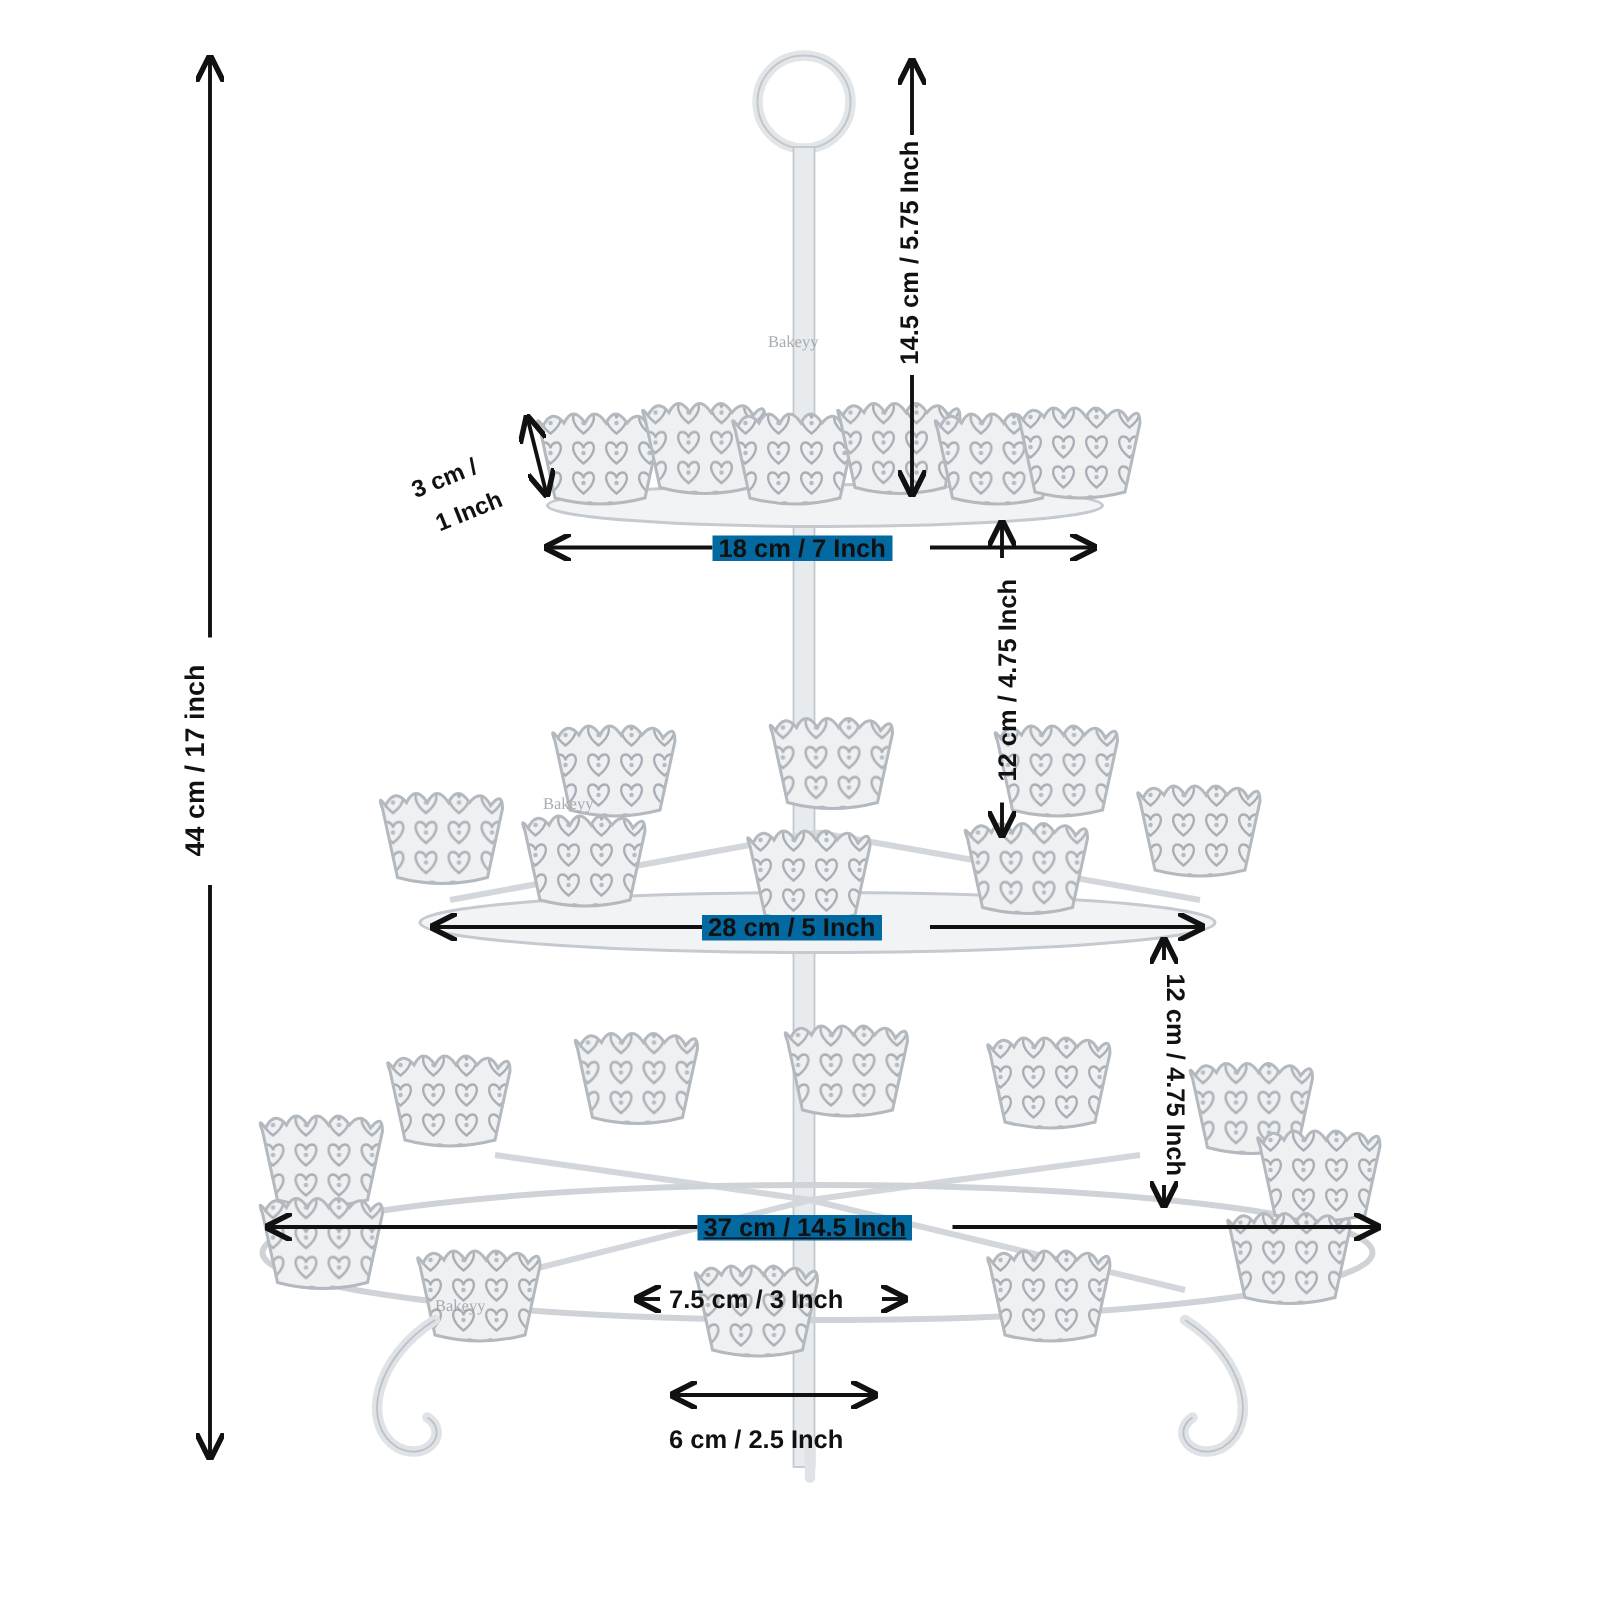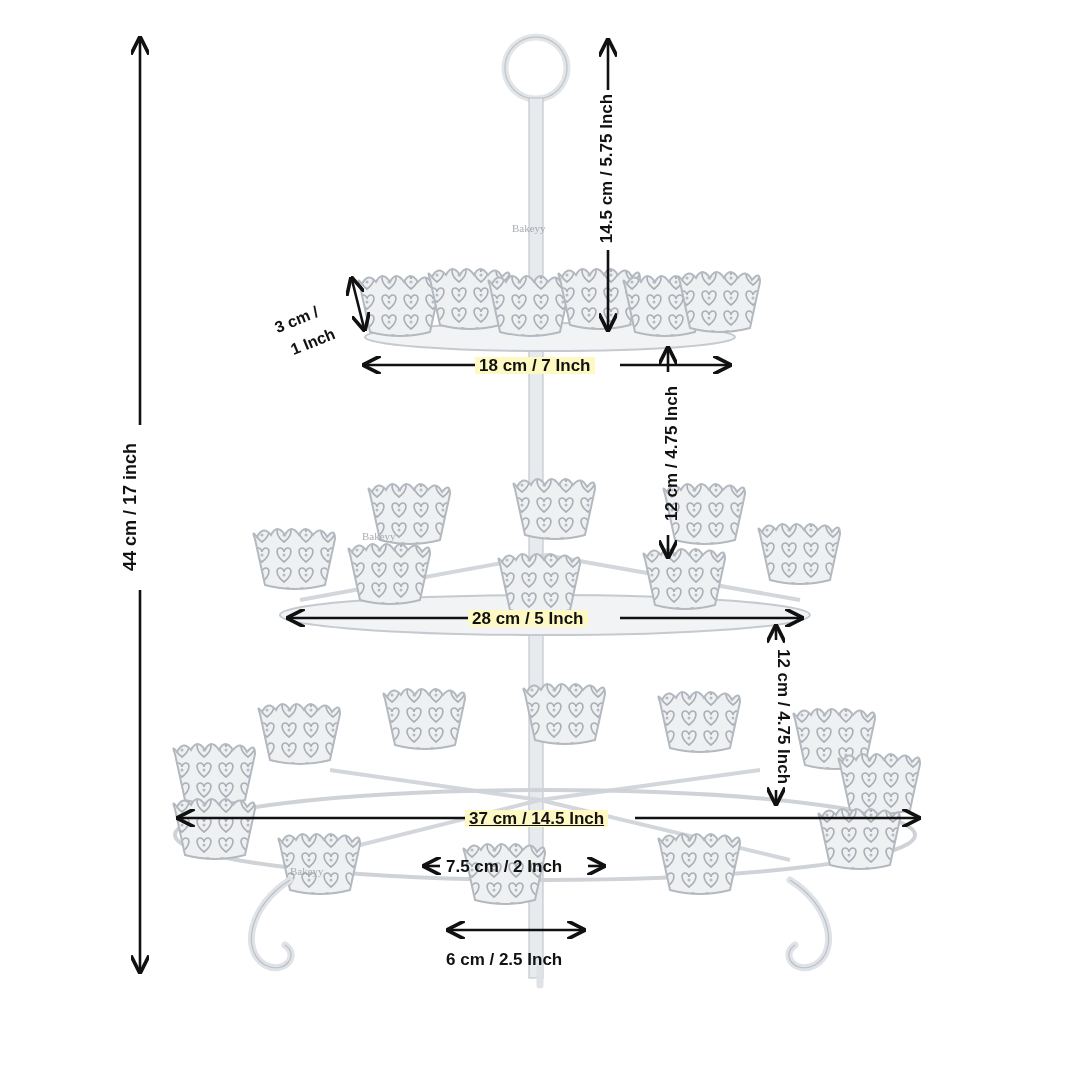--- a/index.html
+++ b/index.html
@@ -1,20 +1,20 @@
 <!DOCTYPE html>
 <html><head>
   <meta charset="utf-8">
   <style>
     html, body { margin: 0; padding: 0; background: #ffffff; }
     body { width: 1080px; height: 1080px; position: relative; overflow: hidden;
            font-family: "Liberation Sans", "DejaVu Sans", sans-serif; }
     #stage { position: absolute; left: 0; top: 0; width: 1080px; height: 784px; }
     .lbl { position: absolute; font-weight: 700; color: #111111; white-space: nowrap;
-           font-size: 17px; line-height: 1; background: #fef9c3; padding: 0 4px; }
+           font-size: 17px; line-height: 1; background: #0369a1; padding: 0 4px; }
     .lbl.nobg { background: transparent; }
     .vert { transform-origin: center center; }
     .watermark { position: absolute; font-family: "Liberation Serif", serif; color: #9aa0a6;
                  font-size: 11px; opacity: .85; }
   </style>
 </head>
 <body>
 
 <div id="stage">
   <svg width="1080" height="1080" viewBox="0 0 1080 1080">
@@ -124,15 +124,15 @@
   <div class="lbl vert nobg" style="left:528px; top:160px; transform: rotate(-90deg); font-size:17px;">14.5 cm / 5.75 Inch</div>
   <div class="lbl vert nobg" style="left:600px; top:445px; transform: rotate(-90deg); font-size:17px;">12 cm / 4.75 Inch</div>
   <div class="lbl vert nobg" style="left:712px; top:708px; transform: rotate(90deg); font-size:17px;">12 cm / 4.75 Inch</div>
 
   <div class="lbl nobg" style="left:270px; top:312px; transform: rotate(-22deg); font-size:16px;">3 cm /</div>
   <div class="lbl nobg" style="left:286px; top:334px; transform: rotate(-22deg); font-size:16px;">1 Inch</div>
 
   <div class="lbl" style="left:475px; top:357px;">18 cm / 7 Inch</div>
   <div class="lbl" style="left:468px; top:610px;">28 cm / 5 Inch</div>
   <div class="lbl" style="left:465px; top:810px;text-decoration:underline;">37 cm / 14.5 Inch</div>
-  <div class="lbl nobg" style="left:442px; top:858px;">7.5 cm / 2 Inch</div>
+  <div class="lbl nobg" style="left:442px; top:858px;">7.5 cm / 3 Inch</div>
   <div class="lbl nobg" style="left:442px; top:951px;text-align:center;">6 cm / 2.5 Inch</div>
 </div>
 
 </body></html>

